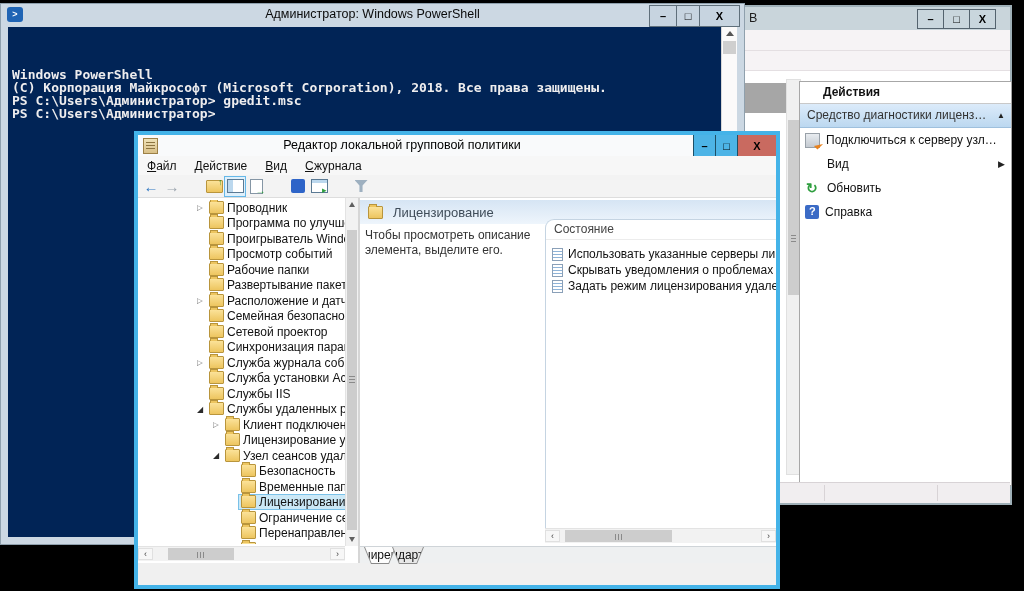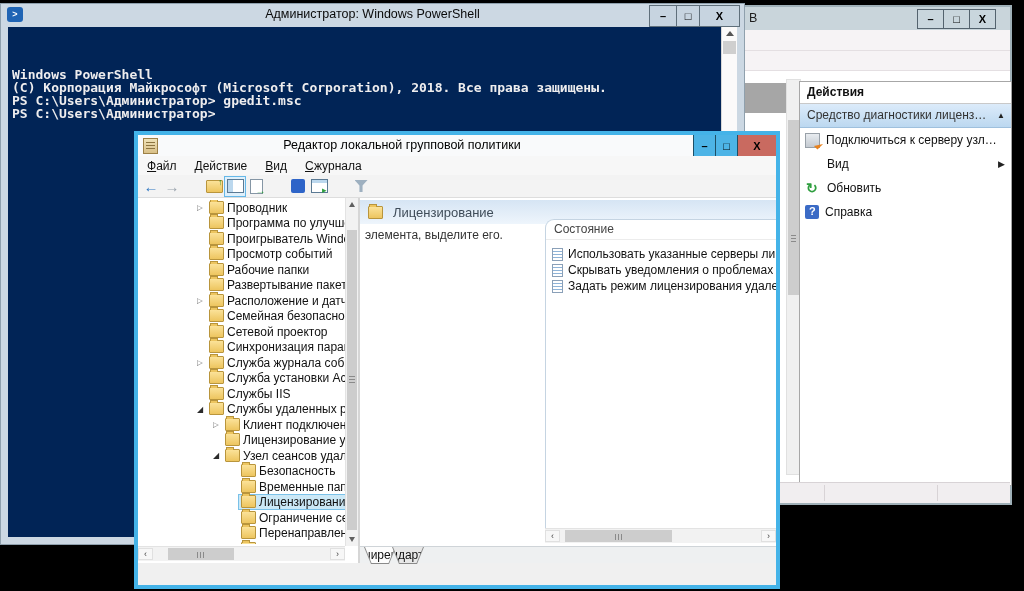--- a/index.html
+++ b/index.html
@@ -16,21 +16,21 @@
           display:flex;align-items:center;justify-content:center;font-weight:bold;font-size:11px;color:#000;}
   .dw-menu{position:absolute;left:0;top:23px;right:0;height:20px;background:#f6f3f5;border-bottom:1px solid #e4dfe2;}
   .dw-toolbar{position:absolute;left:0;top:44px;right:0;height:19px;background:#f6f3f5;border-bottom:1px solid #e4dfe2;}
   .dw-main{position:absolute;left:0;top:64px;right:0;bottom:22px;background:#fff;}
   .dw-grayblock{position:absolute;left:340px;top:12px;width:55px;height:30px;background:#a6a6a6;}
   .dw-vscroll{position:absolute;left:384px;top:8px;width:13px;bottom:6px;background:#f0f0f0;border:1px solid #e0e0e0;}
   .dw-vthumb{position:absolute;left:1px;right:1px;top:40px;height:175px;background:#cdcdcd;}
   .dw-vgrip{position:absolute;left:3px;right:3px;top:115px;height:8px;
             background:repeating-linear-gradient(180deg,#8a8a8a 0 1px,transparent 1px 3px);}
   .actions-panel{position:absolute;left:397px;top:10px;width:211px;height:403px;background:#fff;border:1px solid #a7a7a7;}
-  .actions-header{height:21px;line-height:21px;padding-left:7px;font-weight:bold;border-bottom:1px solid #c9c9c9;}
+  .actions-header{height:21px;line-height:21px;padding-left:23px;font-weight:bold;border-bottom:1px solid #c9c9c9;}
   .actions-section{height:23px;line-height:23px;padding-left:7px;color:#333;
       background:linear-gradient(180deg,#dcebfa,#bcd8f0);border-bottom:1px solid #9fc0dd;position:relative;
       white-space:nowrap;overflow:hidden;text-overflow:ellipsis;padding-right:22px;}
   .sec-collapse{position:absolute;right:6px;top:0;font-size:8px;color:#222;}
   .act-item{height:24px;display:flex;align-items:center;position:relative;cursor:default;}
   .aicon{width:16px;height:16px;margin:0 6px 0 5px;position:relative;flex:none;}
   .alabel{white-space:nowrap;overflow:hidden;text-overflow:ellipsis;flex:1;padding-right:14px;}
   .aarrow{position:absolute;right:6px;font-size:9px;color:#222;}
   .connect-server-icon{border:1px solid #98a0a8;background:linear-gradient(#e8ecf0,#c4cad1);width:13px;height:13px;}
   .connect-server-icon::after{content:"";position:absolute;right:-2px;bottom:-2px;width:0;height:0;
@@ -502,20 +502,21 @@
         <span class="hbtn" style="right:0">›</span>
       </div>
       <div class="gp-splitter"></div>
 
       <div class="rpane">
         <div class="rp-header">
           <span class="ficon"></span>
           <span class="rp-title">Лицензирование</span>
         </div>
         <div class="rp-desc">
+          <div>Чтобы просмотреть описание</div>
           <div>элемента, выделите его.</div>
         </div>
         <div class="rp-card">
           <div class="rp-colheader">Состояние</div>
           <div class="rp-items">
 
               <div class="rp-item">
                 <span class="setting-icon"></span>
                 <span>Использовать указанные серверы лицензирования удаленных рабочих столов</span>
               </div>

